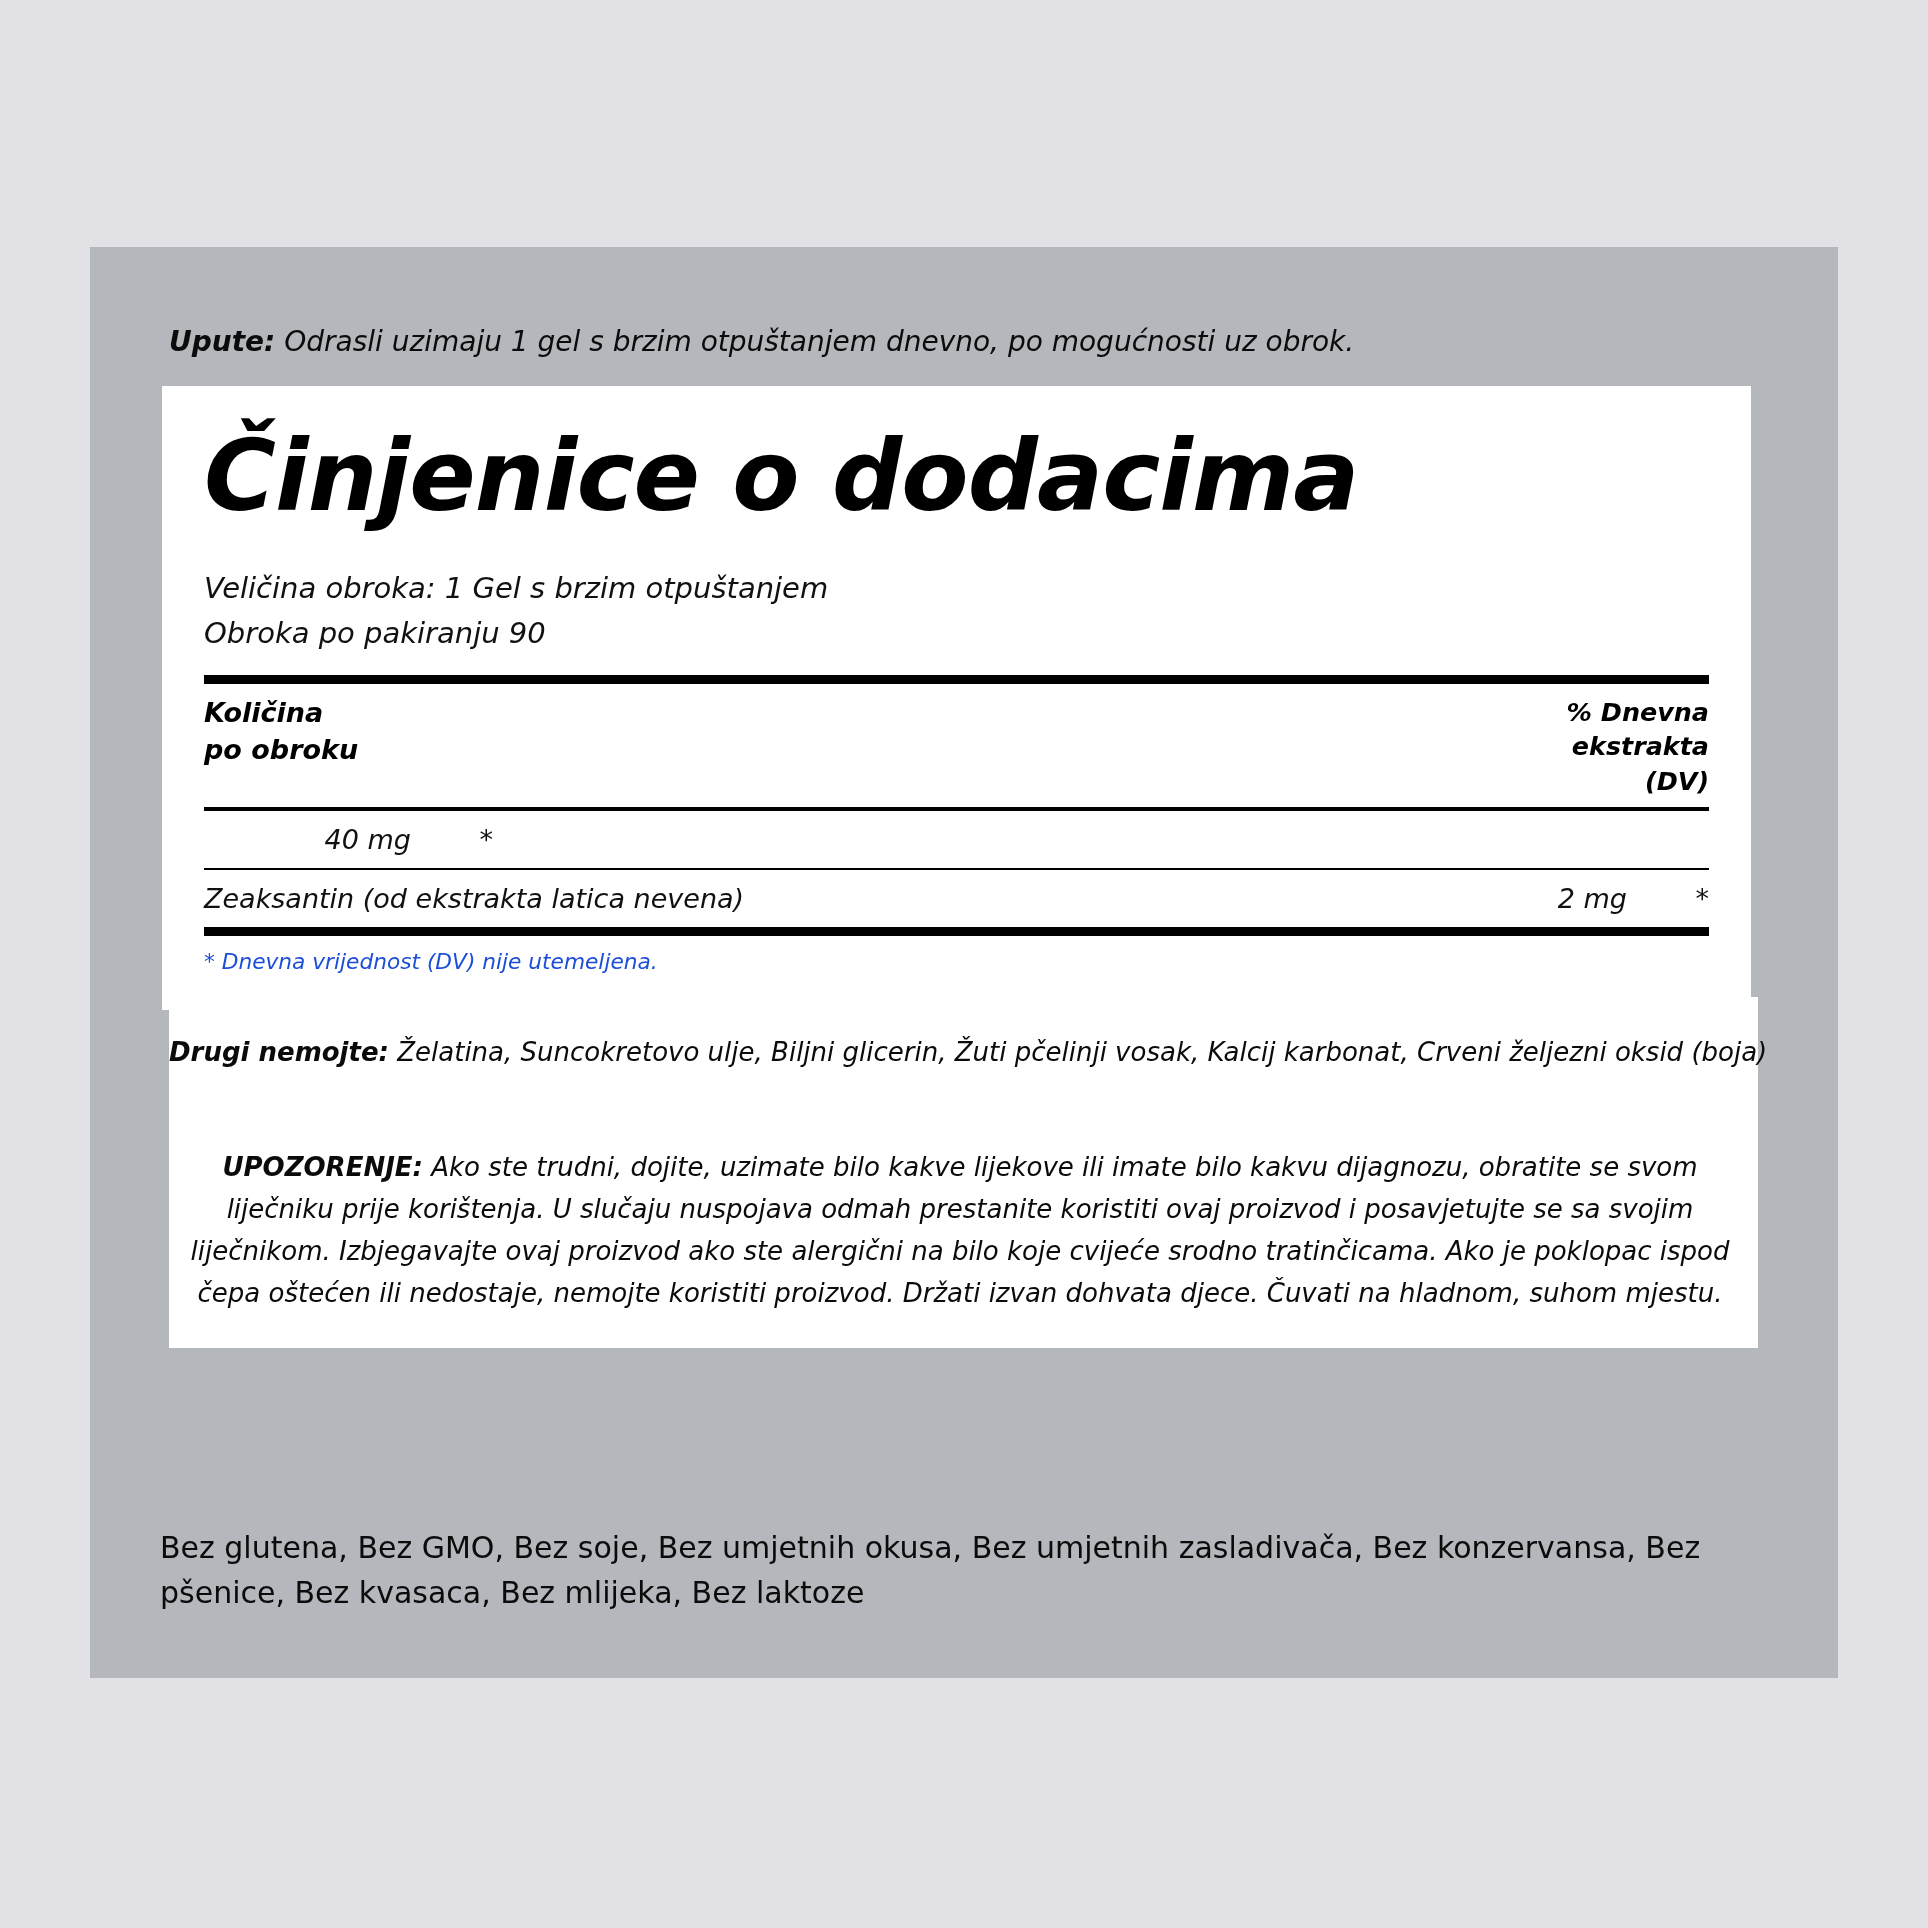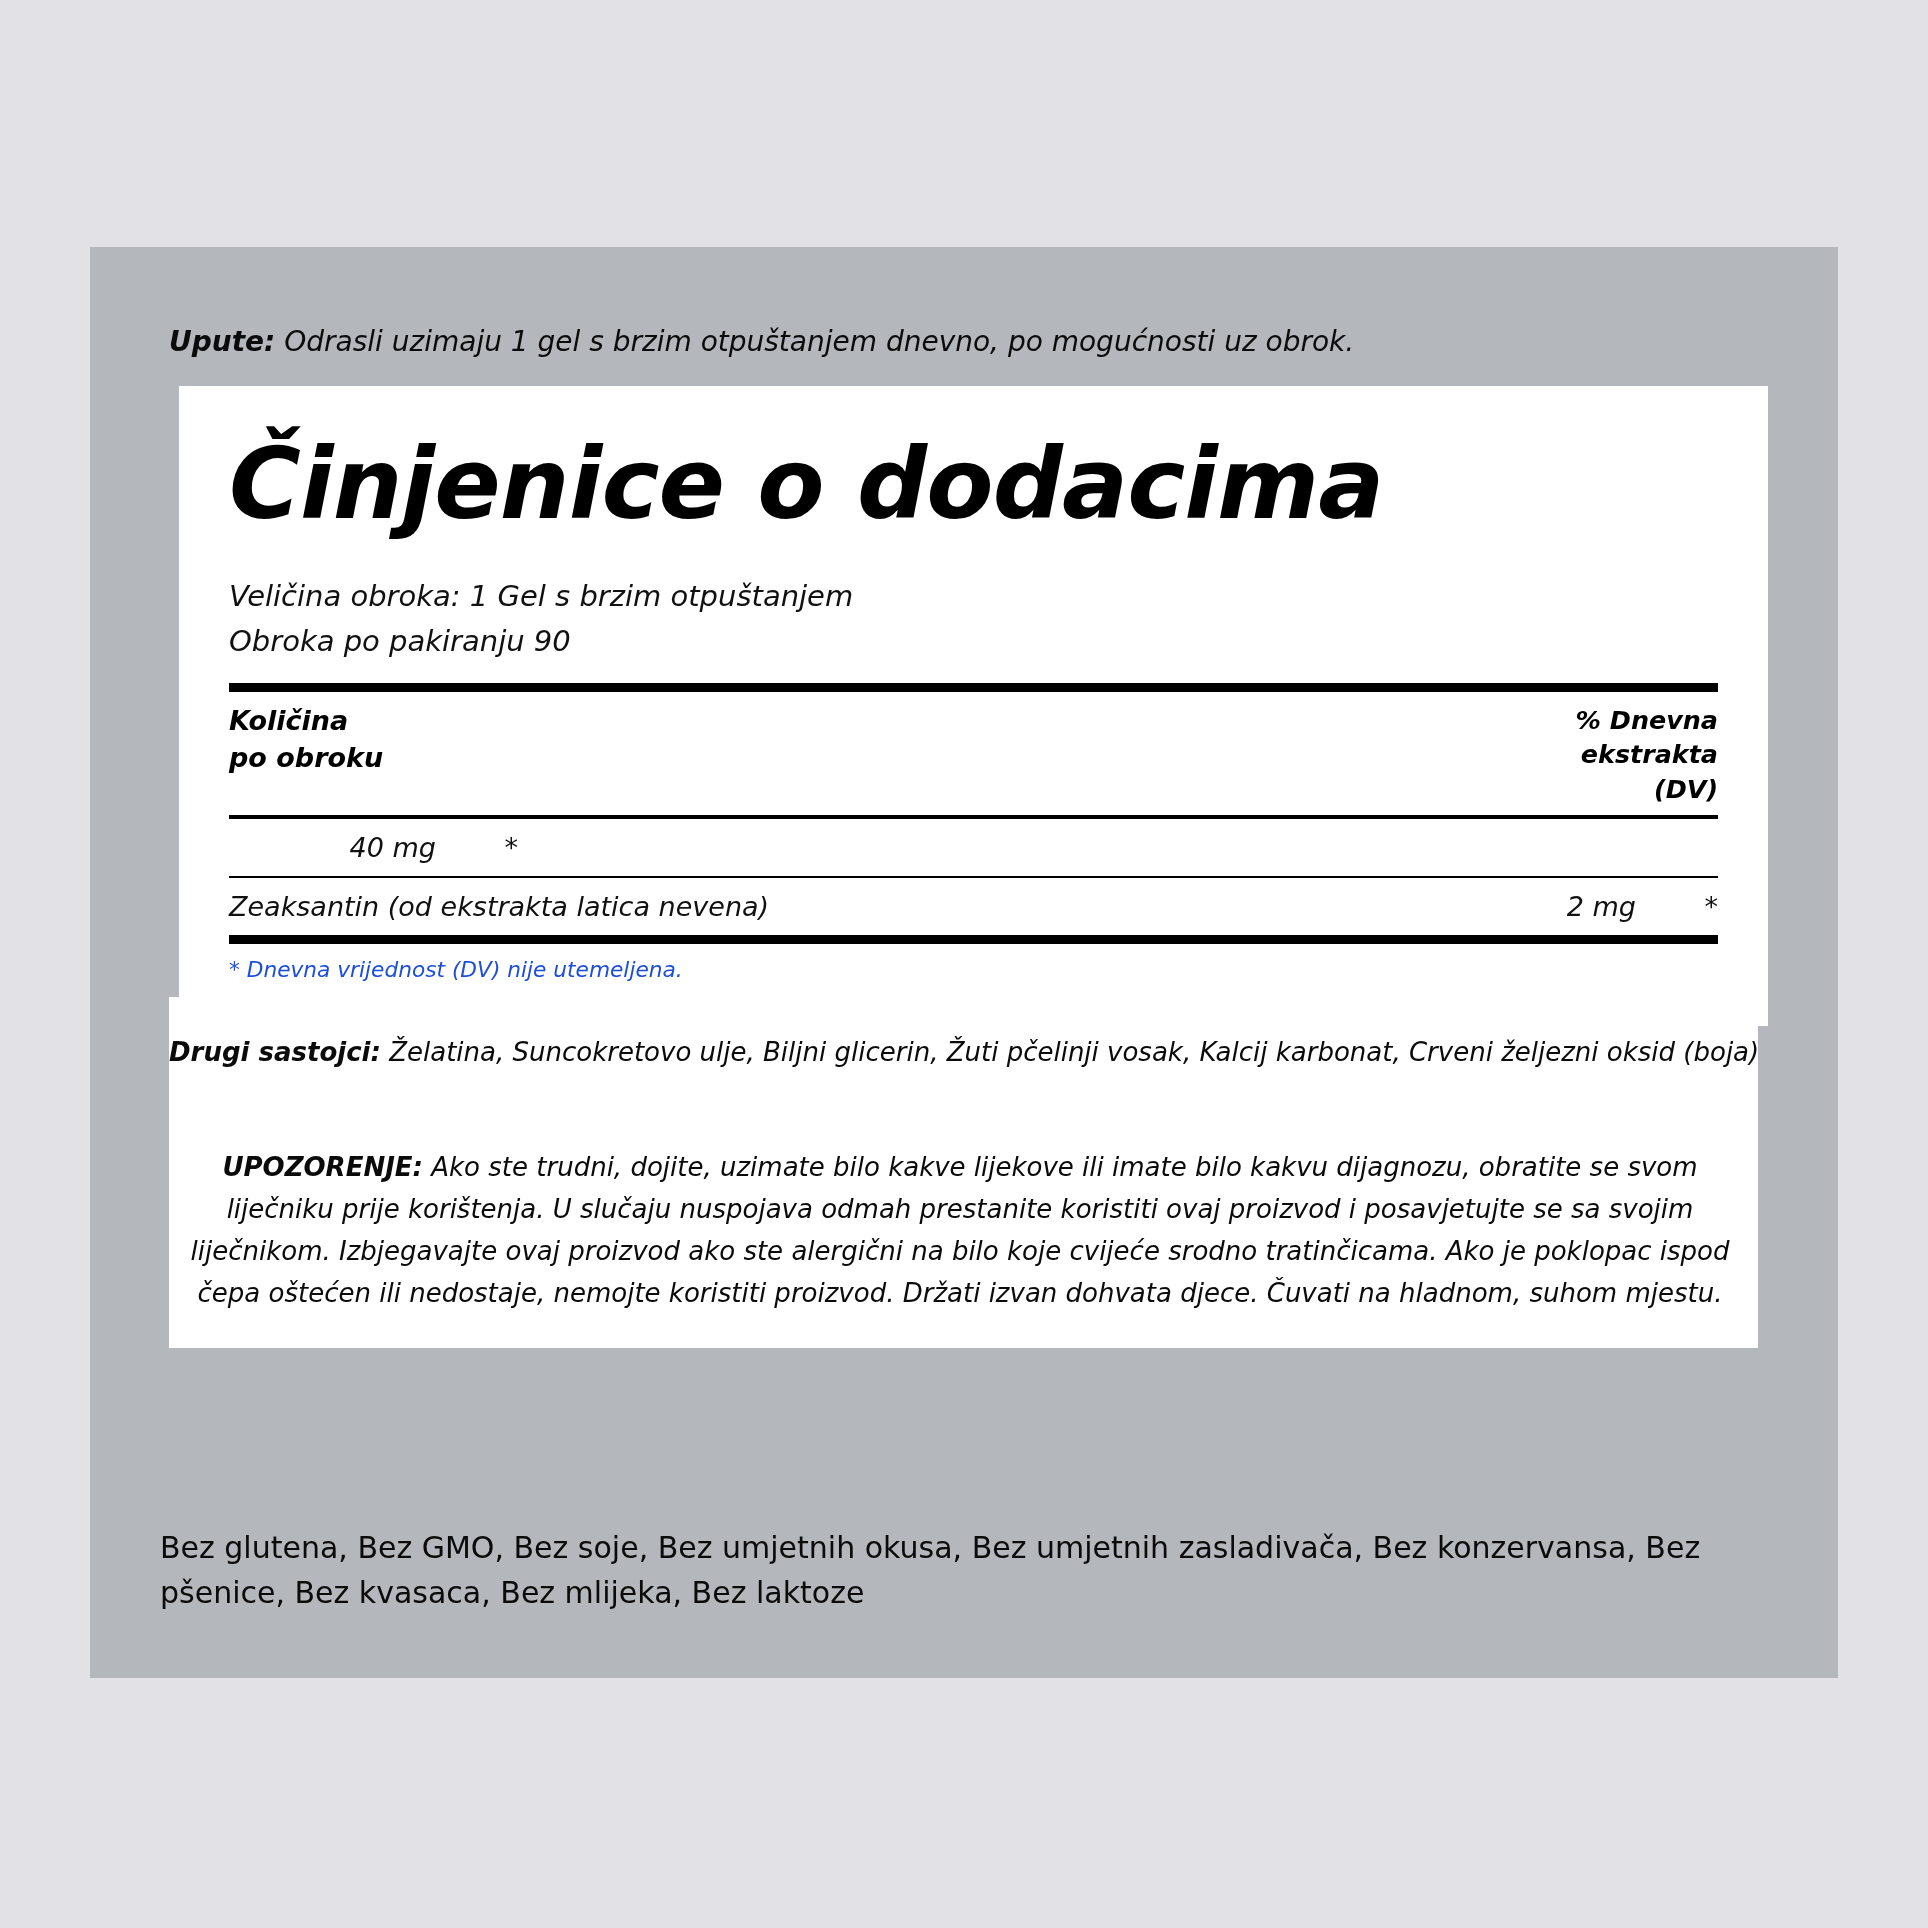--- a/index.html
+++ b/index.html
@@ -38,26 +38,26 @@
     width: 1601px;
     font-size: 28px;
     color: #0b0b0b;
     line-height: 1.3;
   }
   .directions b { font-weight: bold; }
 
   
   .facts {
     position: absolute;
-    left: 89px;
+    left: 72px;
     top: 139px;
     width: 1589px;
     background: #ffffff;
     box-sizing: border-box;
-    padding: 16px;
+    padding: 8px;
   }
 
   .facts-inner {
     position: relative;
     padding: 17px 34px 22.6px 34px;
   }
 
   .facts-title {
     font-size: 98px;
     font-weight: bold;
@@ -214,21 +214,21 @@
         </div>
 
         <div class="rule-thick" style="margin-top:0;"></div>
 
         <div class="footnote">* Dnevna vrijednost (DV) nije utemeljena.</div>
 
       </div>
     </div>
 
     <div class="other-ing" style="top: 787px; z-index: 2;">
-      <b>Drugi sastojci:</b><span> Želatina, Suncokretovo ulje, Biljni glicerin, Žuti pčelinji vosak, Kalcij karbonat, Crveni željezni oksid (boja)</span>
+      <b>Drugi nemojte:</b><span> Želatina, Suncokretovo ulje, Biljni glicerin, Žuti pčelinji vosak, Kalcij karbonat, Crveni željezni oksid (boja)</span>
     </div>
 
     <div class="warning" style="top: 899px; z-index: 2;">
       <b>UPOZORENJE:</b><span> Ako ste trudni, dojite, uzimate bilo kakve lijekove ili imate bilo kakvu dijagnozu, obratite se svom liječniku prije korištenja. U slučaju nuspojava odmah prestanite koristiti ovaj proizvod i posavjetujte se sa svojim liječnikom. Izbjegavajte ovaj proizvod ako ste alergični na bilo koje cvijeće srodno tratinčicama. Ako je poklopac ispod čepa oštećen ili nedostaje, nemojte koristiti proizvod. Držati izvan dohvata djece. Čuvati na hladnom, suhom mjestu.</span>
     </div>
 
   <div style="position: absolute; left: 79px; top: 750px; width: 1589px; height: 351px; background: rgb(255, 255, 255); z-index: 0;"></div>
     </div>
 
   <div class="freefrom" style="position:absolute; left:160px; top:1525px;">Bez glutena, Bez GMO, Bez soje, Bez umjetnih okusa, Bez umjetnih zasladivača, Bez konzervansa, Bez pšenice, Bez kvasaca, Bez mlijeka, Bez laktoze</div>

